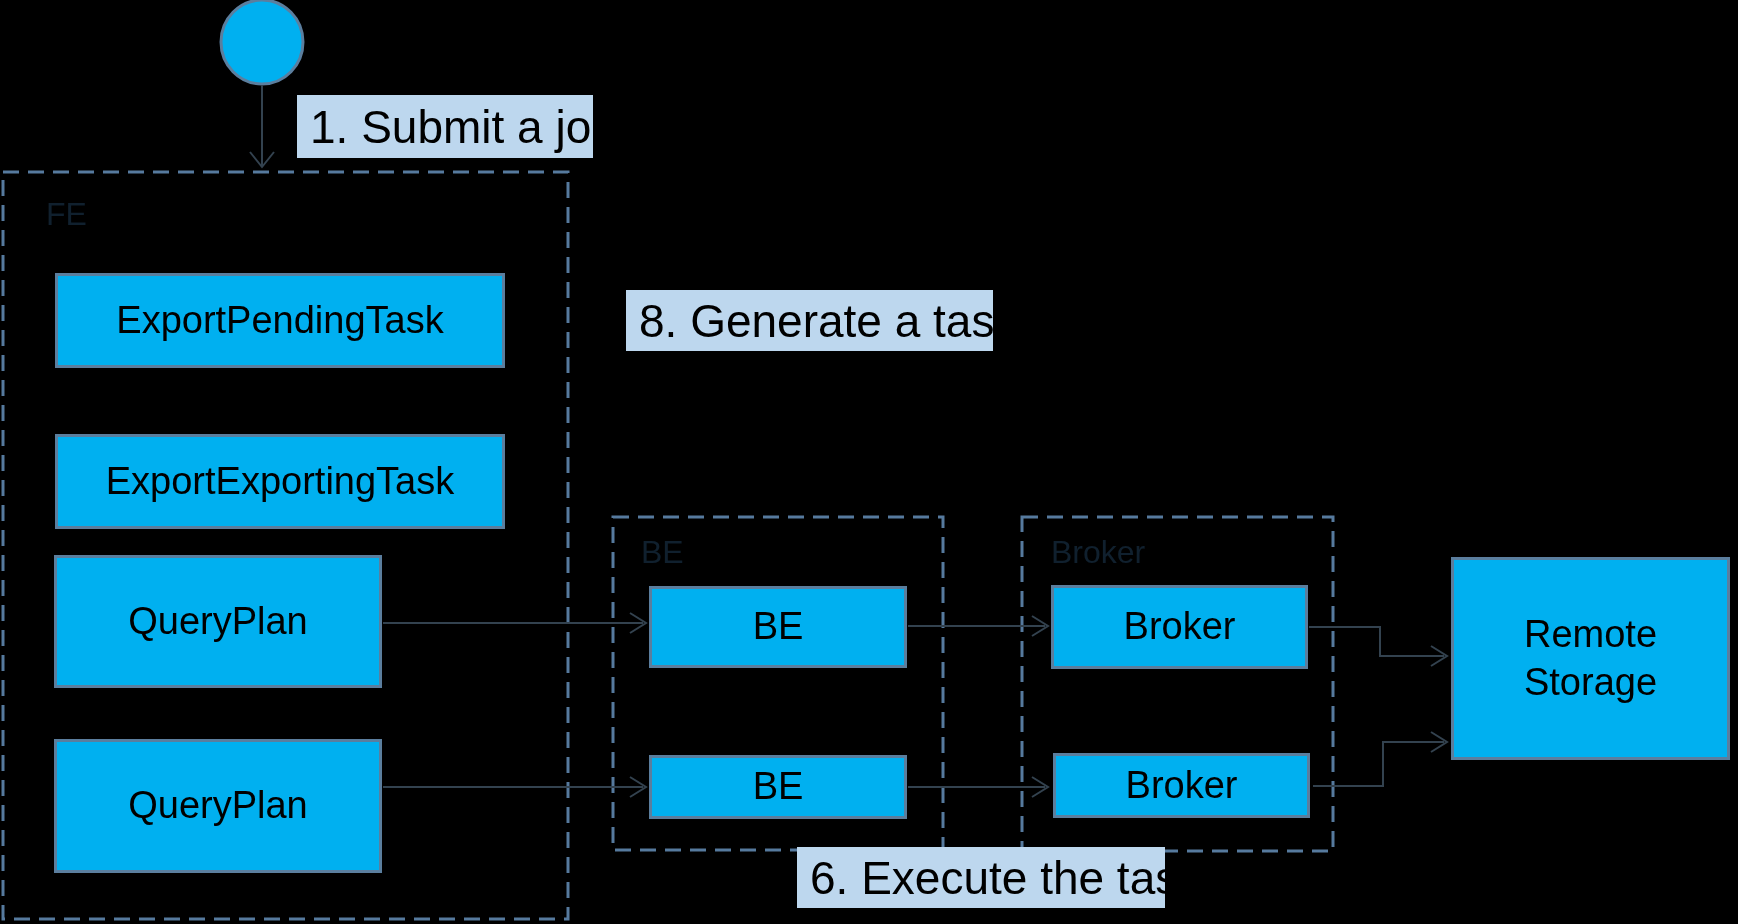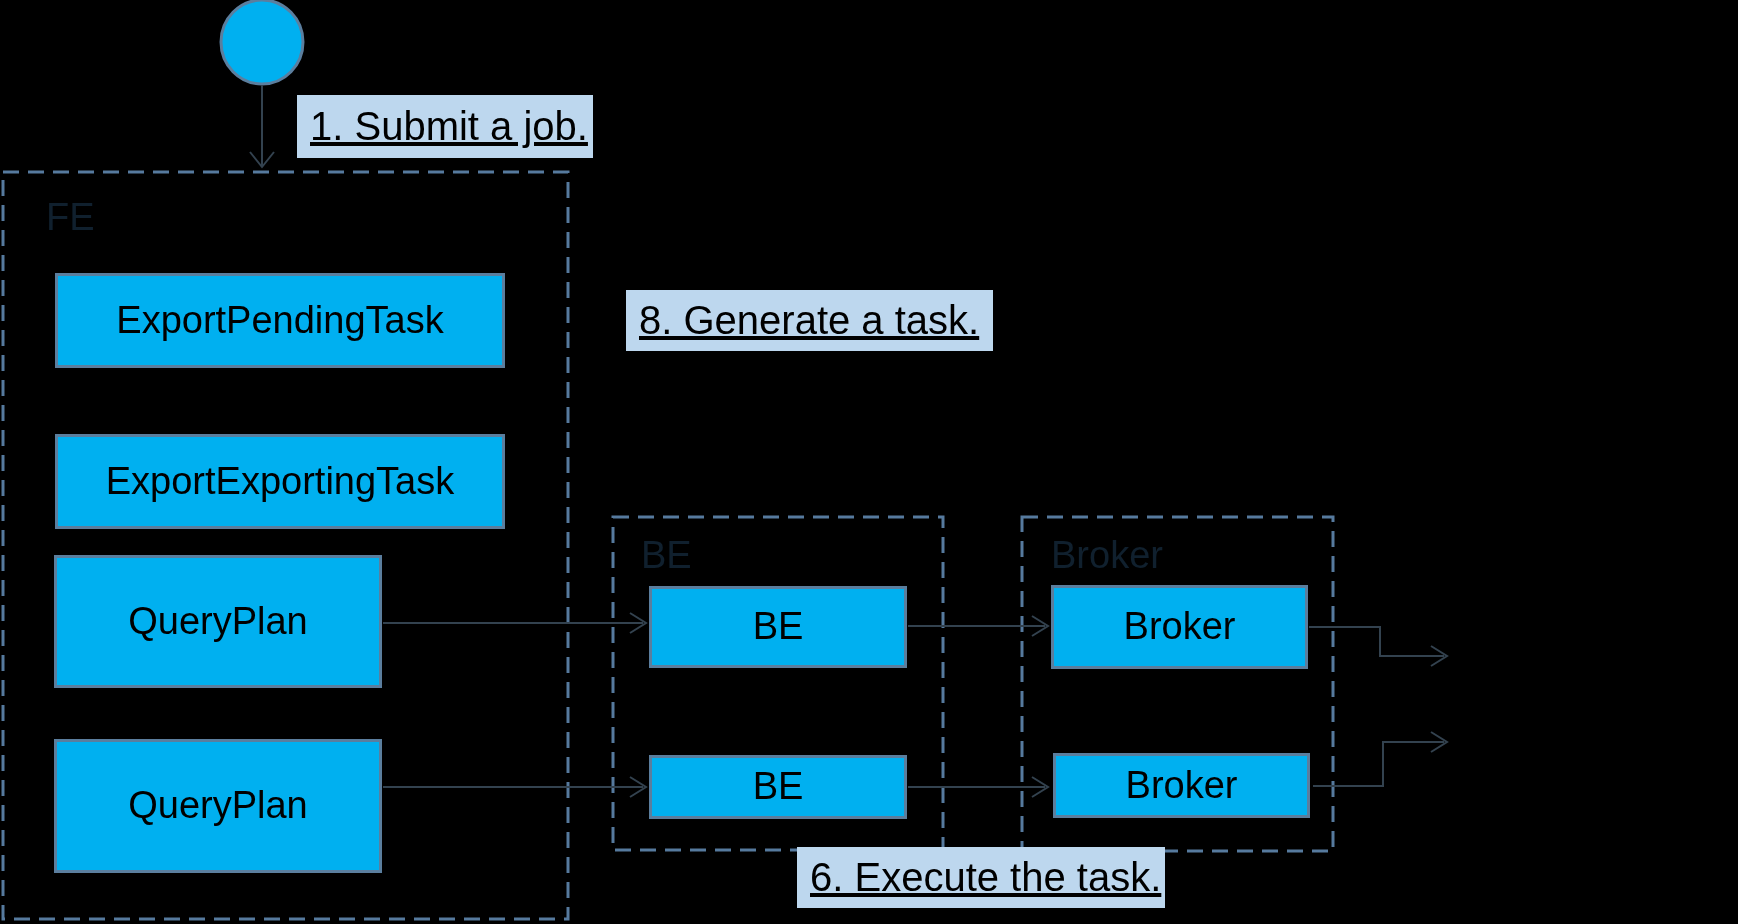--- a/index.html
+++ b/index.html
@@ -22,25 +22,25 @@
     position:absolute;box-sizing:border-box;
     background:var(--node-fill);border:3px solid var(--node-border);
     display:flex;align-items:center;justify-content:center;
     color:var(--text);font-size:38px;line-height:1.25;text-align:center;
   }
   .node span{display:block;}
   .node--wrap span{max-width:190px;}
   .step{
     position:absolute;box-sizing:border-box;background:var(--step-bg);
     display:flex;align-items:center;justify-content:flex-start;
-    padding-left:13px;color:var(--text);font-size:40px;white-space:nowrap;text-decoration:underline;
+    padding-left:13px;color:var(--text);font-size:46px;white-space:nowrap;
   }
   .group-label{
     position:absolute;color:var(--group-label-text);
-    font-size:38px;white-space:nowrap;
+    font-size:32px;white-space:nowrap;
   }
 </style>
 </head>
 <body>
 
 <div class="canvas">
 
   <svg width="1738" height="924" viewBox="0 0 1738 924">
 
     <rect class="group-rect" x="3" y="172" width="565" height="747"></rect>
@@ -109,18 +109,21 @@
     <span>BE</span>
   </div>
 
   <div class="node" style="left:1051px;top:585px;width:257px;height:84px">
     <span>Broker</span>
   </div>
   <div class="node" style="left:1053px;top:753px;width:257px;height:65px">
     <span>Broker</span>
   </div>
 
+  <div class="node node--wrap" style="left:1451px;top:557px;width:279px;height:203px">
+    <span>Remote Storage</span>
+  </div>
 
   <div class="step" style="left:297px;top:95px;width:296px;height:63px">1. Submit a job.</div>
   <div class="step" style="left:626px;top:290px;width:367px;height:61px">8. Generate a task.</div>
   <div class="step" style="left:797px;top:847px;width:368px;height:61px">6. Execute the task.</div>
 
 </div>
 
 </body></html>

